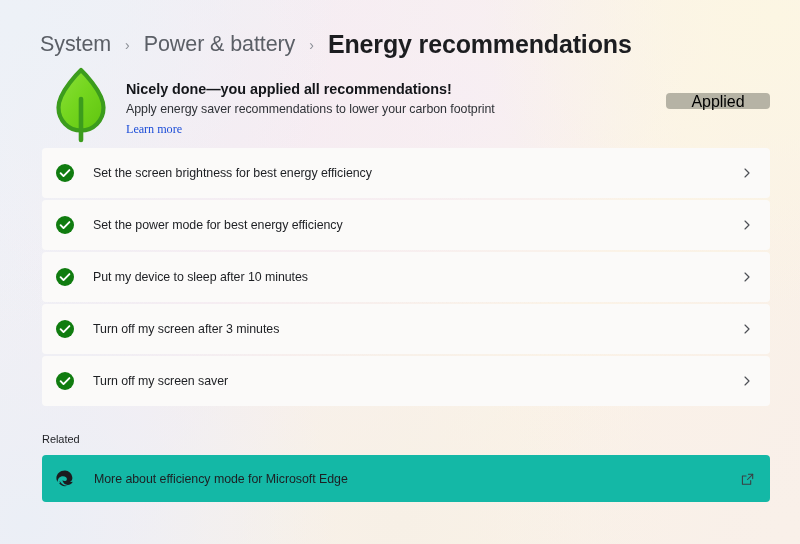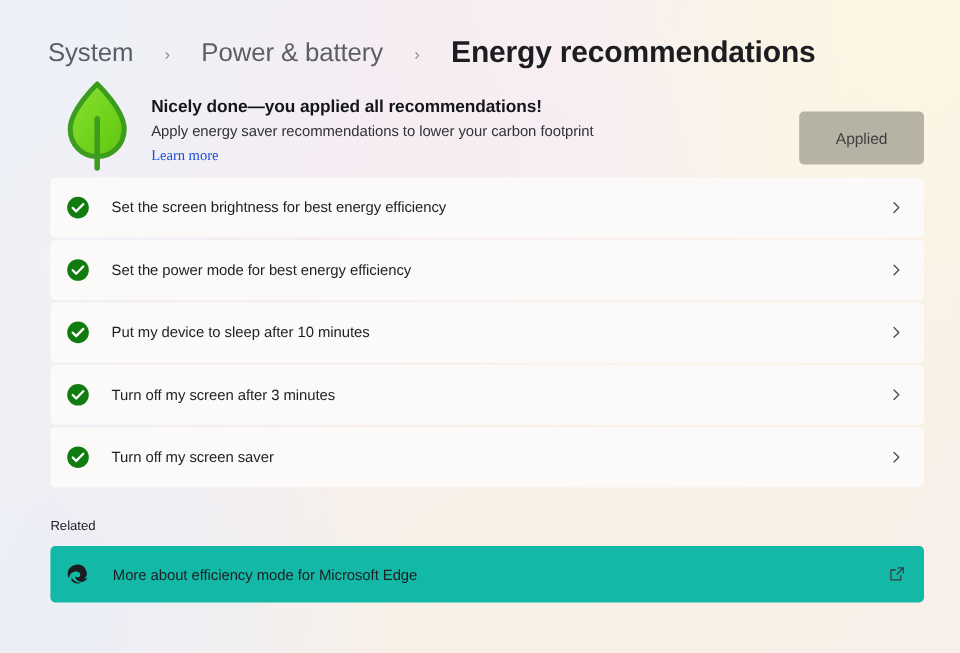--- a/index.html
+++ b/index.html
@@ -37,21 +37,21 @@
     height: 544px;
   }
 
   
   .breadcrumb {
     position: absolute;
     left: 40px;
     top: 28px;
     display: flex;
     align-items: center;
-    gap: 25px;
+    gap: 13px;
     height: 32px;
   }
   .crumb-link {
     font-size: 21.5px;
     color: #5b5f66;
     letter-spacing: -0.1px;
     cursor: pointer;
   }
   .crumb-sep {
     font-size: 14px;
@@ -111,27 +111,27 @@
     cursor: pointer;
     letter-spacing: -0.05px;
     font-family: Liberation Serif, serif;
   }
 
   .applied-btn {
     position: absolute;
     right: 0;
     top: 27px;
     width: 104px;
-    height: 44px;
+    height: 16px;
     border: none;
     border-radius: 4px;
     background: #b6b3a5;
-    color: #404040;
+    color: #000000;
     font-family: "Liberation Sans", sans-serif;
-    font-size: 13px;
+    font-size: 16px;
     letter-spacing: -0.05px;
     cursor: default;
   }
 
   
   .rec-list {
     position: absolute;
     left: 42px;
     top: 148px;
     width: 728px;

